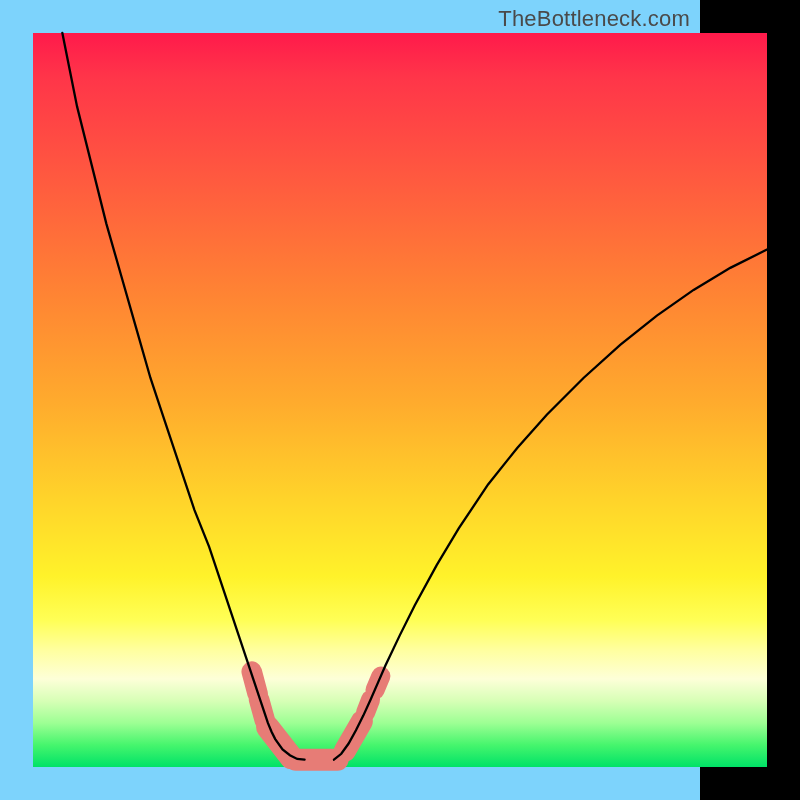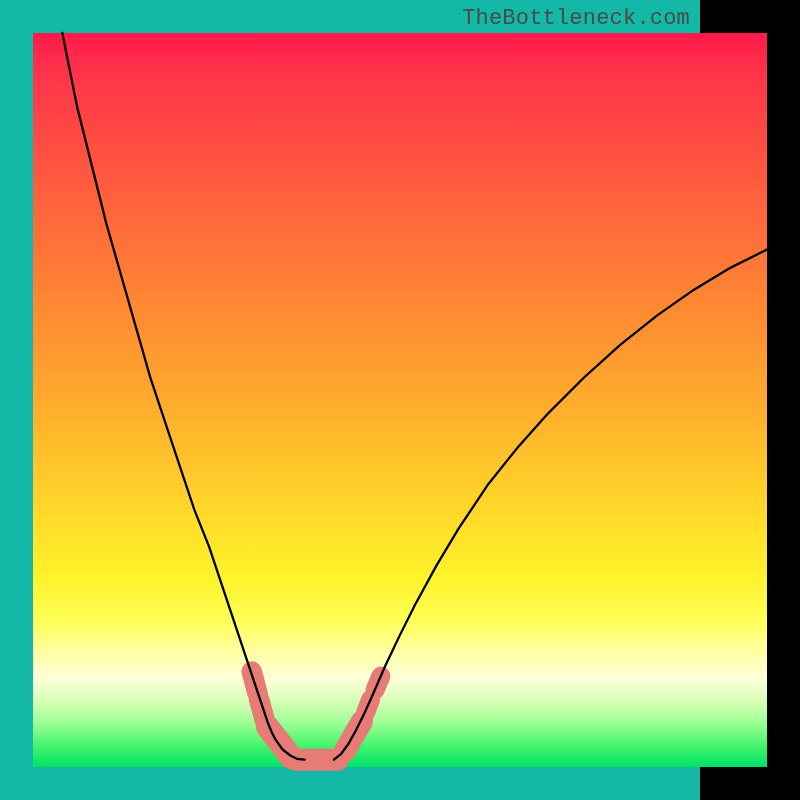--- a/index.html
+++ b/index.html
@@ -8,22 +8,21 @@
     width: 800px;
     height: 800px;
     overflow: hidden;
     background: #000;
     font-family: Arial, Helvetica, sans-serif;
   }
   .outer {
     position: relative;
     width: 700px;
     height: 800px;
-    background: #14b8a6;
-    font-family: Liberation Mono, monospace;
+    background: #7dd3fc;
   }
   .plot-area {
     position: absolute;
     left: 33px;
     top: 33px;
     width: 734px;
     height: 734px;
     
     background: linear-gradient(
       to bottom,

